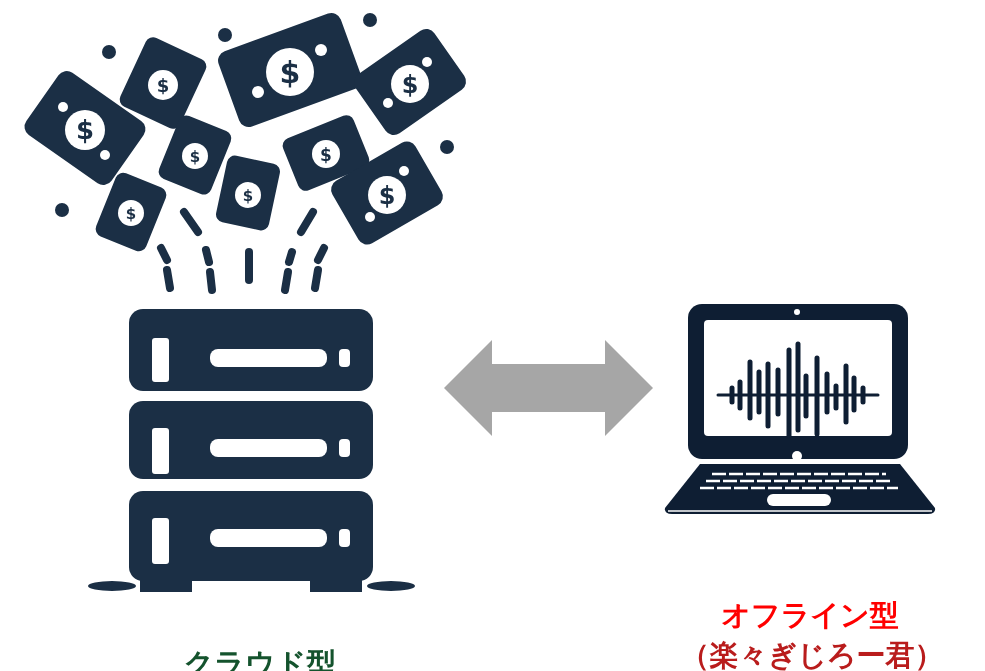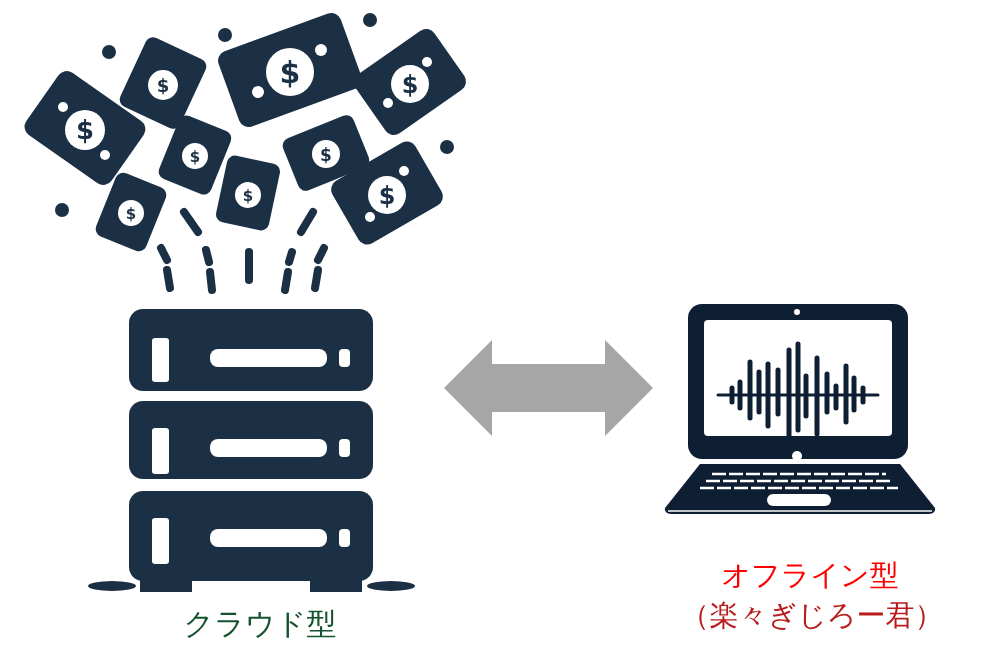--- a/index.html
+++ b/index.html
@@ -1,20 +1,20 @@
 <!DOCTYPE html>
 <html><head>
 <meta charset="utf-8">
 <style>
   html, body { margin:0; padding:0; background:#ffffff; }
   body { width:985px; height:671px; position:relative; overflow:hidden;
          font-family:"DejaVu Sans", "Liberation Sans", sans-serif; }
   .abs { position:absolute; }
   svg { display:block; }
-  .label { position:absolute; font-weight:normal; white-space:nowrap; text-align:center; }
+  .label { position:absolute; font-weight:bold; white-space:nowrap; text-align:center;margin-top:40px; }
   #cloud-label { left:150px; top:604px; width:220px; font-size:30px; color:#14532d; }
   #offline-title { left:680px; top:556px; width:260px; font-size:29px; }
   #offline-sub { left:662px; top:596px; width:300px; font-size:29px; color:#b91c1c; }
 </style>
 </head>
 <body>
 
 <div class="abs" style="left:0;top:0;">
   <svg width="480" height="300" viewBox="0 0 480 300">
     <g fill="#1b2f45">

